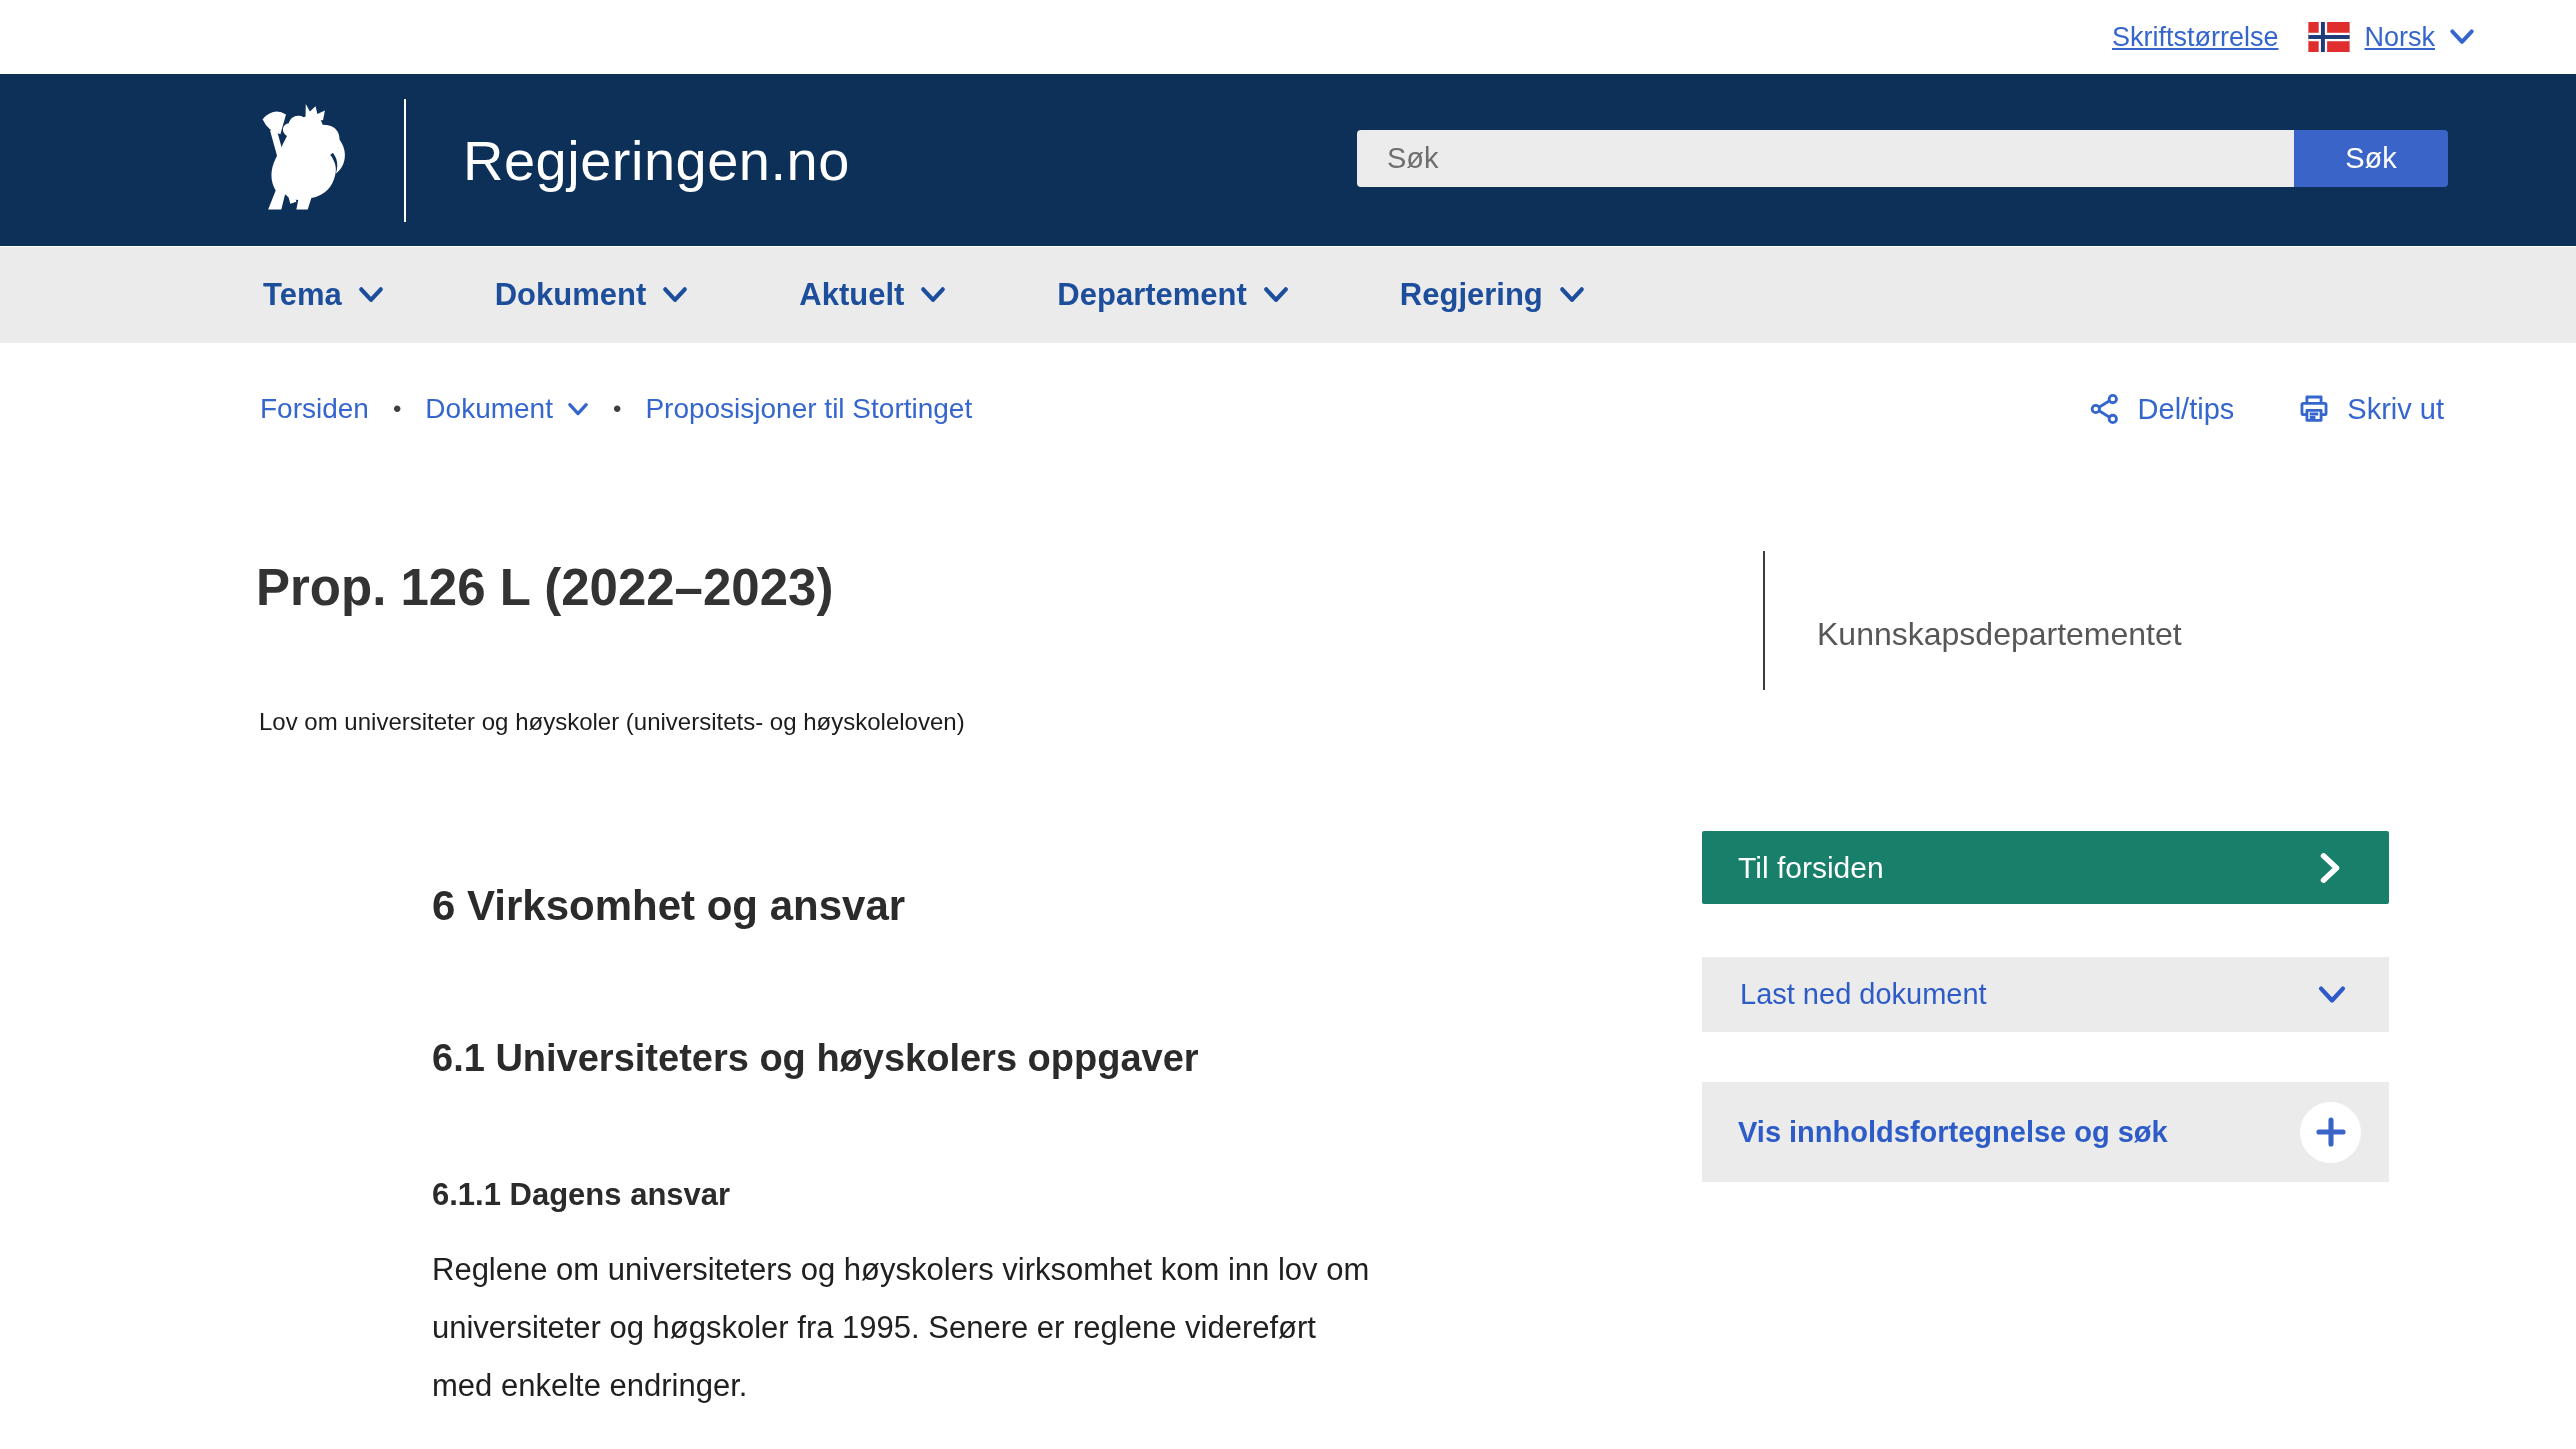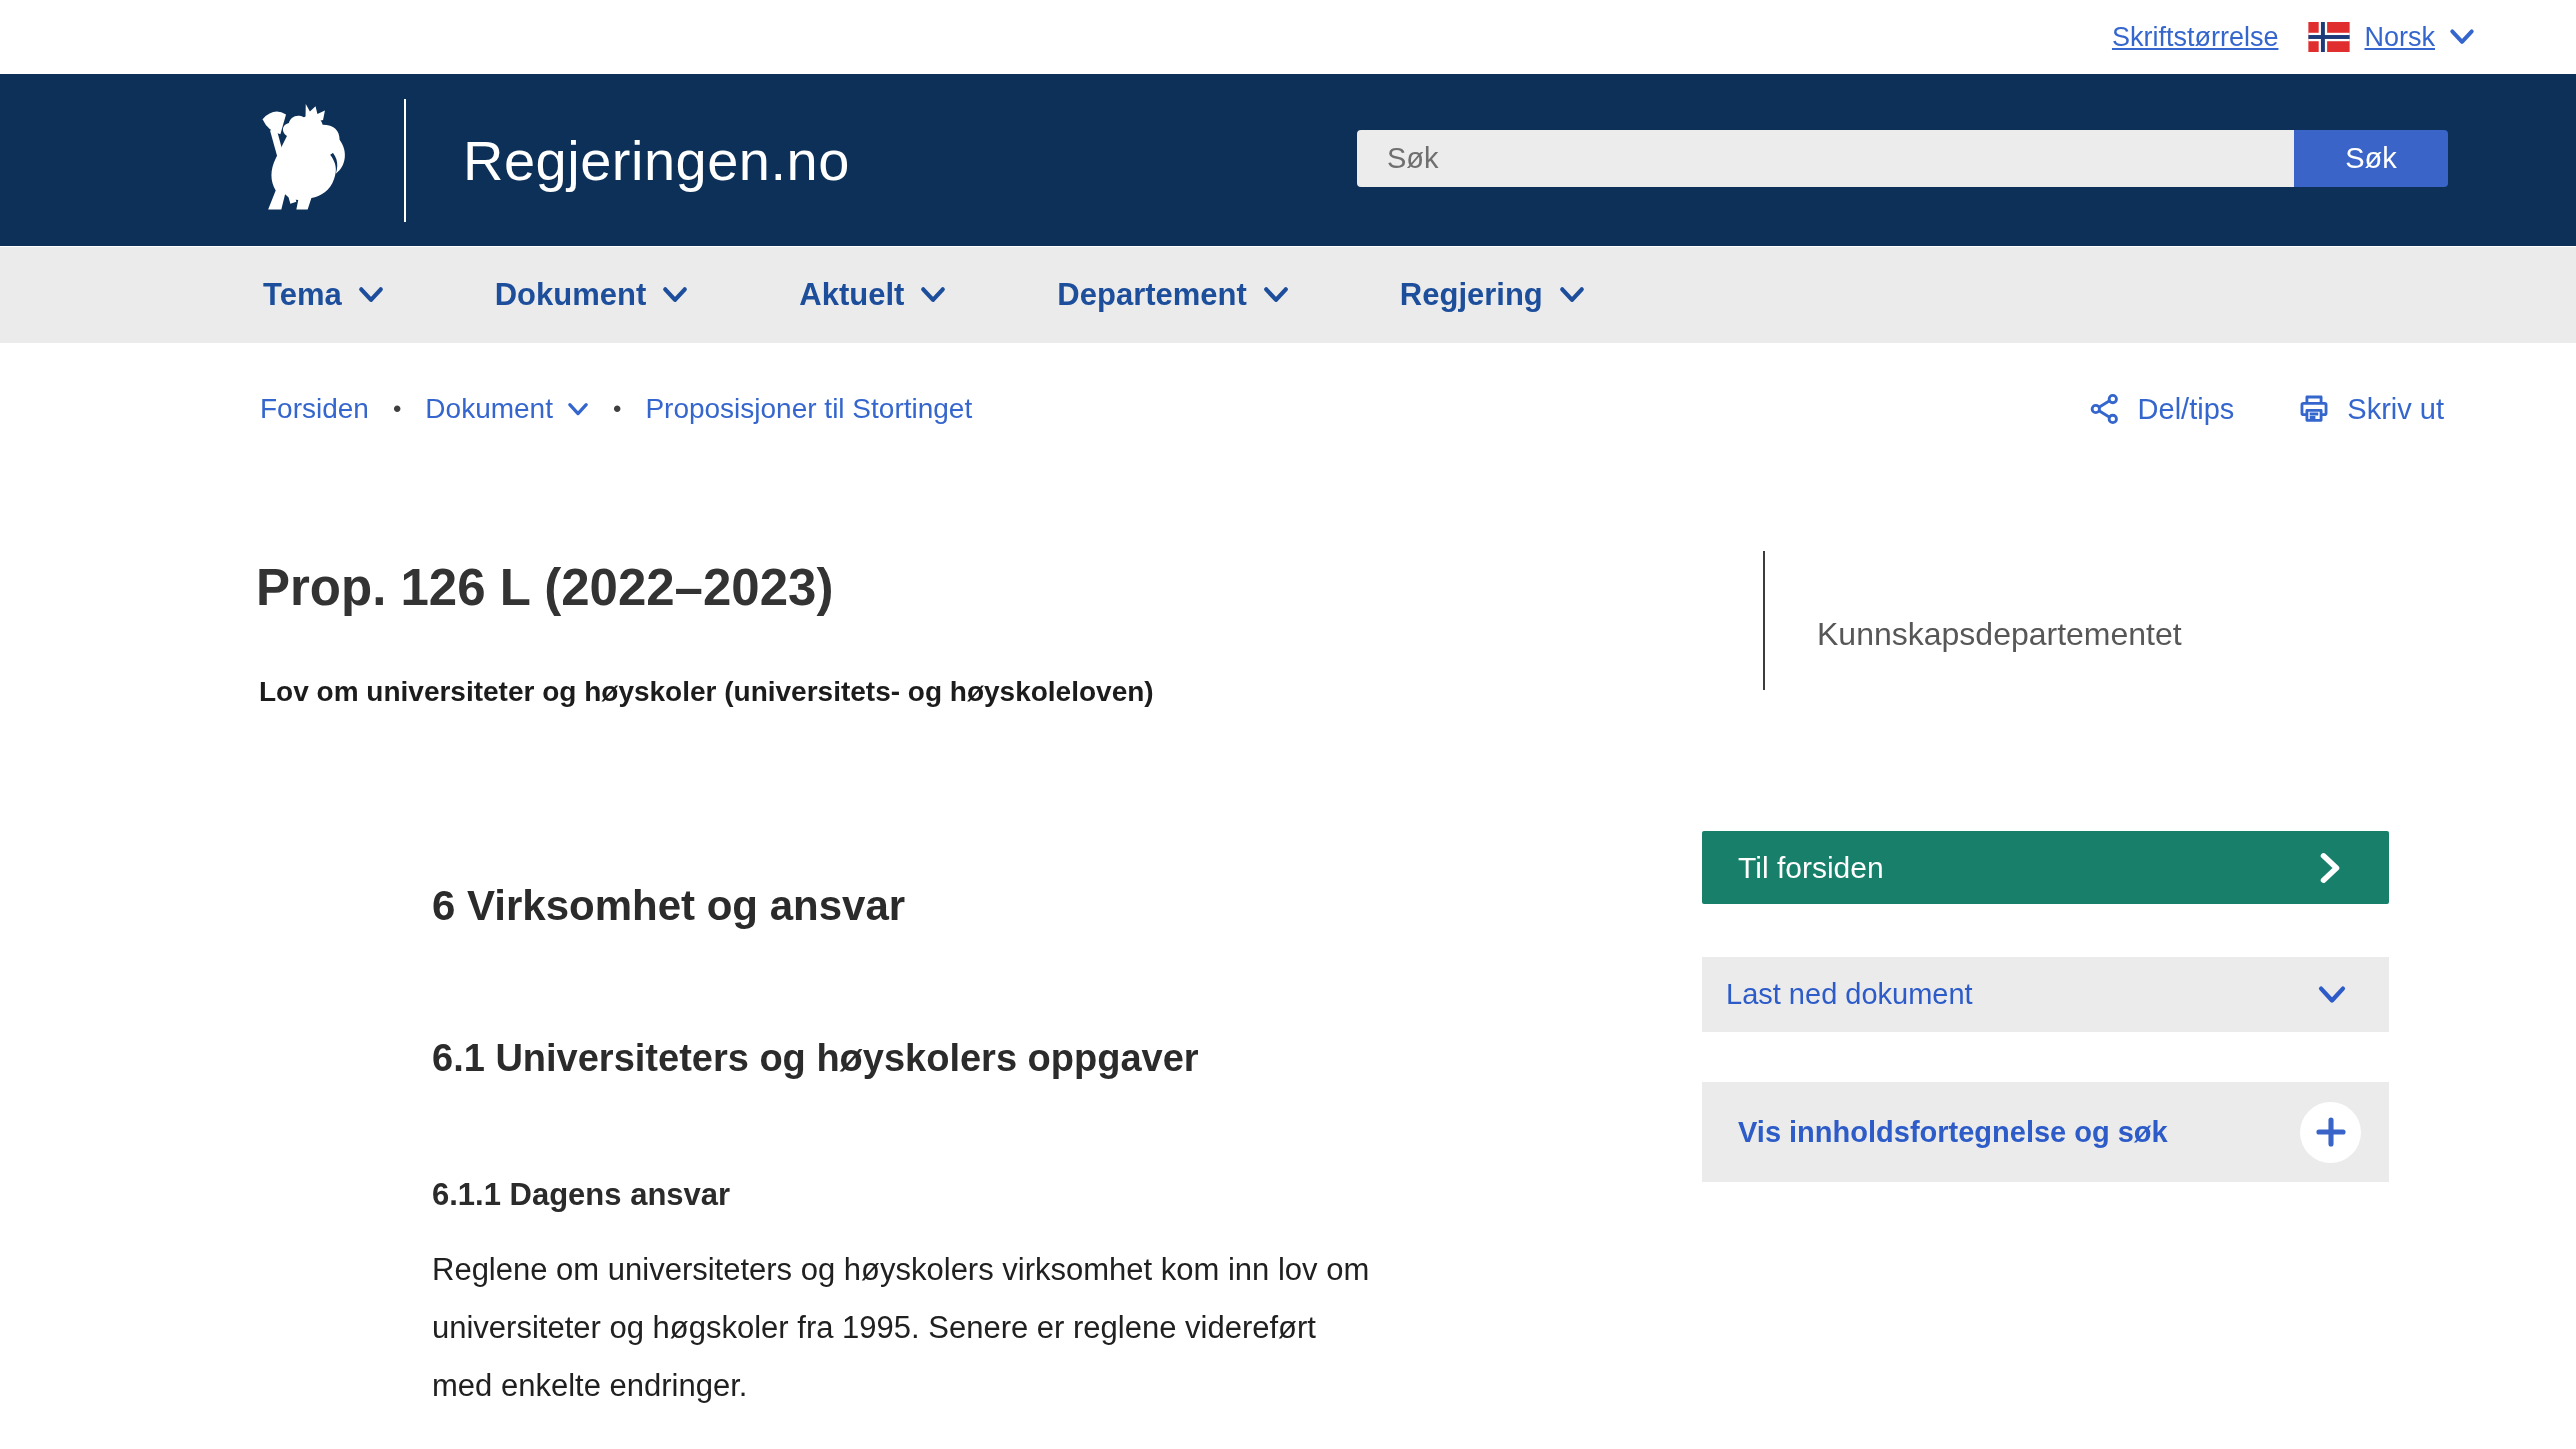--- a/index.html
+++ b/index.html
@@ -40,35 +40,35 @@
   .breadcrumb-row { position:absolute; top:385px; left:260px; width:2184px; height:48px;
                     display:flex; align-items:center; justify-content:space-between; }
   .crumbs { display:flex; align-items:center; gap:24px; font-size:28px; }
   .crumbs a { color:#3566cd; text-decoration:none; display:flex; align-items:center; gap:14px; }
   .crumb-sep { color:#3f3f3f; font-size:24px; }
   .page-actions { display:flex; align-items:center; gap:63px; }
   .action { display:flex; align-items:center; gap:16px; color:#3566cd; font-size:29px; cursor:pointer; }
 
   
   .doc-title { position:absolute; left:256px; top:558px; font-size:51px; font-weight:700; color:#333333; }
-  .doc-subtitle { position:absolute; left:259px; top:676px; font-size:28px; font-weight:bold; color:#1c1c1c; }
+  .doc-subtitle { position:absolute; left:259px; top:708px; font-size:24px; font-weight:normal; color:#1c1c1c; }
 
   .dept-box { position:absolute; left:1763px; top:551px; height:139px;
               border-left:2px solid #3c3c3c; display:flex; align-items:center; padding-left:52px; }
   .dept-name { font-size:32px; color:#575757;margin-top:28px; }
 
   
   .btn-green { position:absolute; left:1702px; top:831px; width:687px; height:73px; background:#187f6a;
                display:flex; align-items:center; justify-content:space-between;
                padding:0 46px 0 36px; border-radius:2px; cursor:pointer; }
   .btn-green .lbl { color:#ffffff; font-size:30px; }
 
   .btn-panel { position:absolute; left:1702px; width:687px; background:#ebebeb;
                display:flex; align-items:center; justify-content:space-between; cursor:pointer; }
-  .btn-download { top:957px; height:75px; padding:0 42px 0 24px; }
+  .btn-download { top:957px; height:75px; padding:0 42px 0 38px; }
   .btn-download .lbl { color:#2d5cc8; font-size:29px; }
   .btn-toc { top:1082px; height:100px; padding:0 28px 0 36px; }
   .btn-toc .lbl { color:#2d5cc8; font-size:29px; font-weight:bold; }
   .plus-circle { width:61px; height:61px; border-radius:50%; background:#ffffff;
                  display:flex; align-items:center; justify-content:center; }
 
   
   .h-l1 { position:absolute; left:432px; top:882px; font-size:42px; font-weight:bold; color:#2b2b2b; }
   .h-l2 { position:absolute; left:432px; top:1037px; font-size:38px; font-weight:bold; color:#2b2b2b; }
   .h-l3 { position:absolute; left:432px; top:1177px; font-size:31px; font-weight:bold; color:#2b2b2b; }

